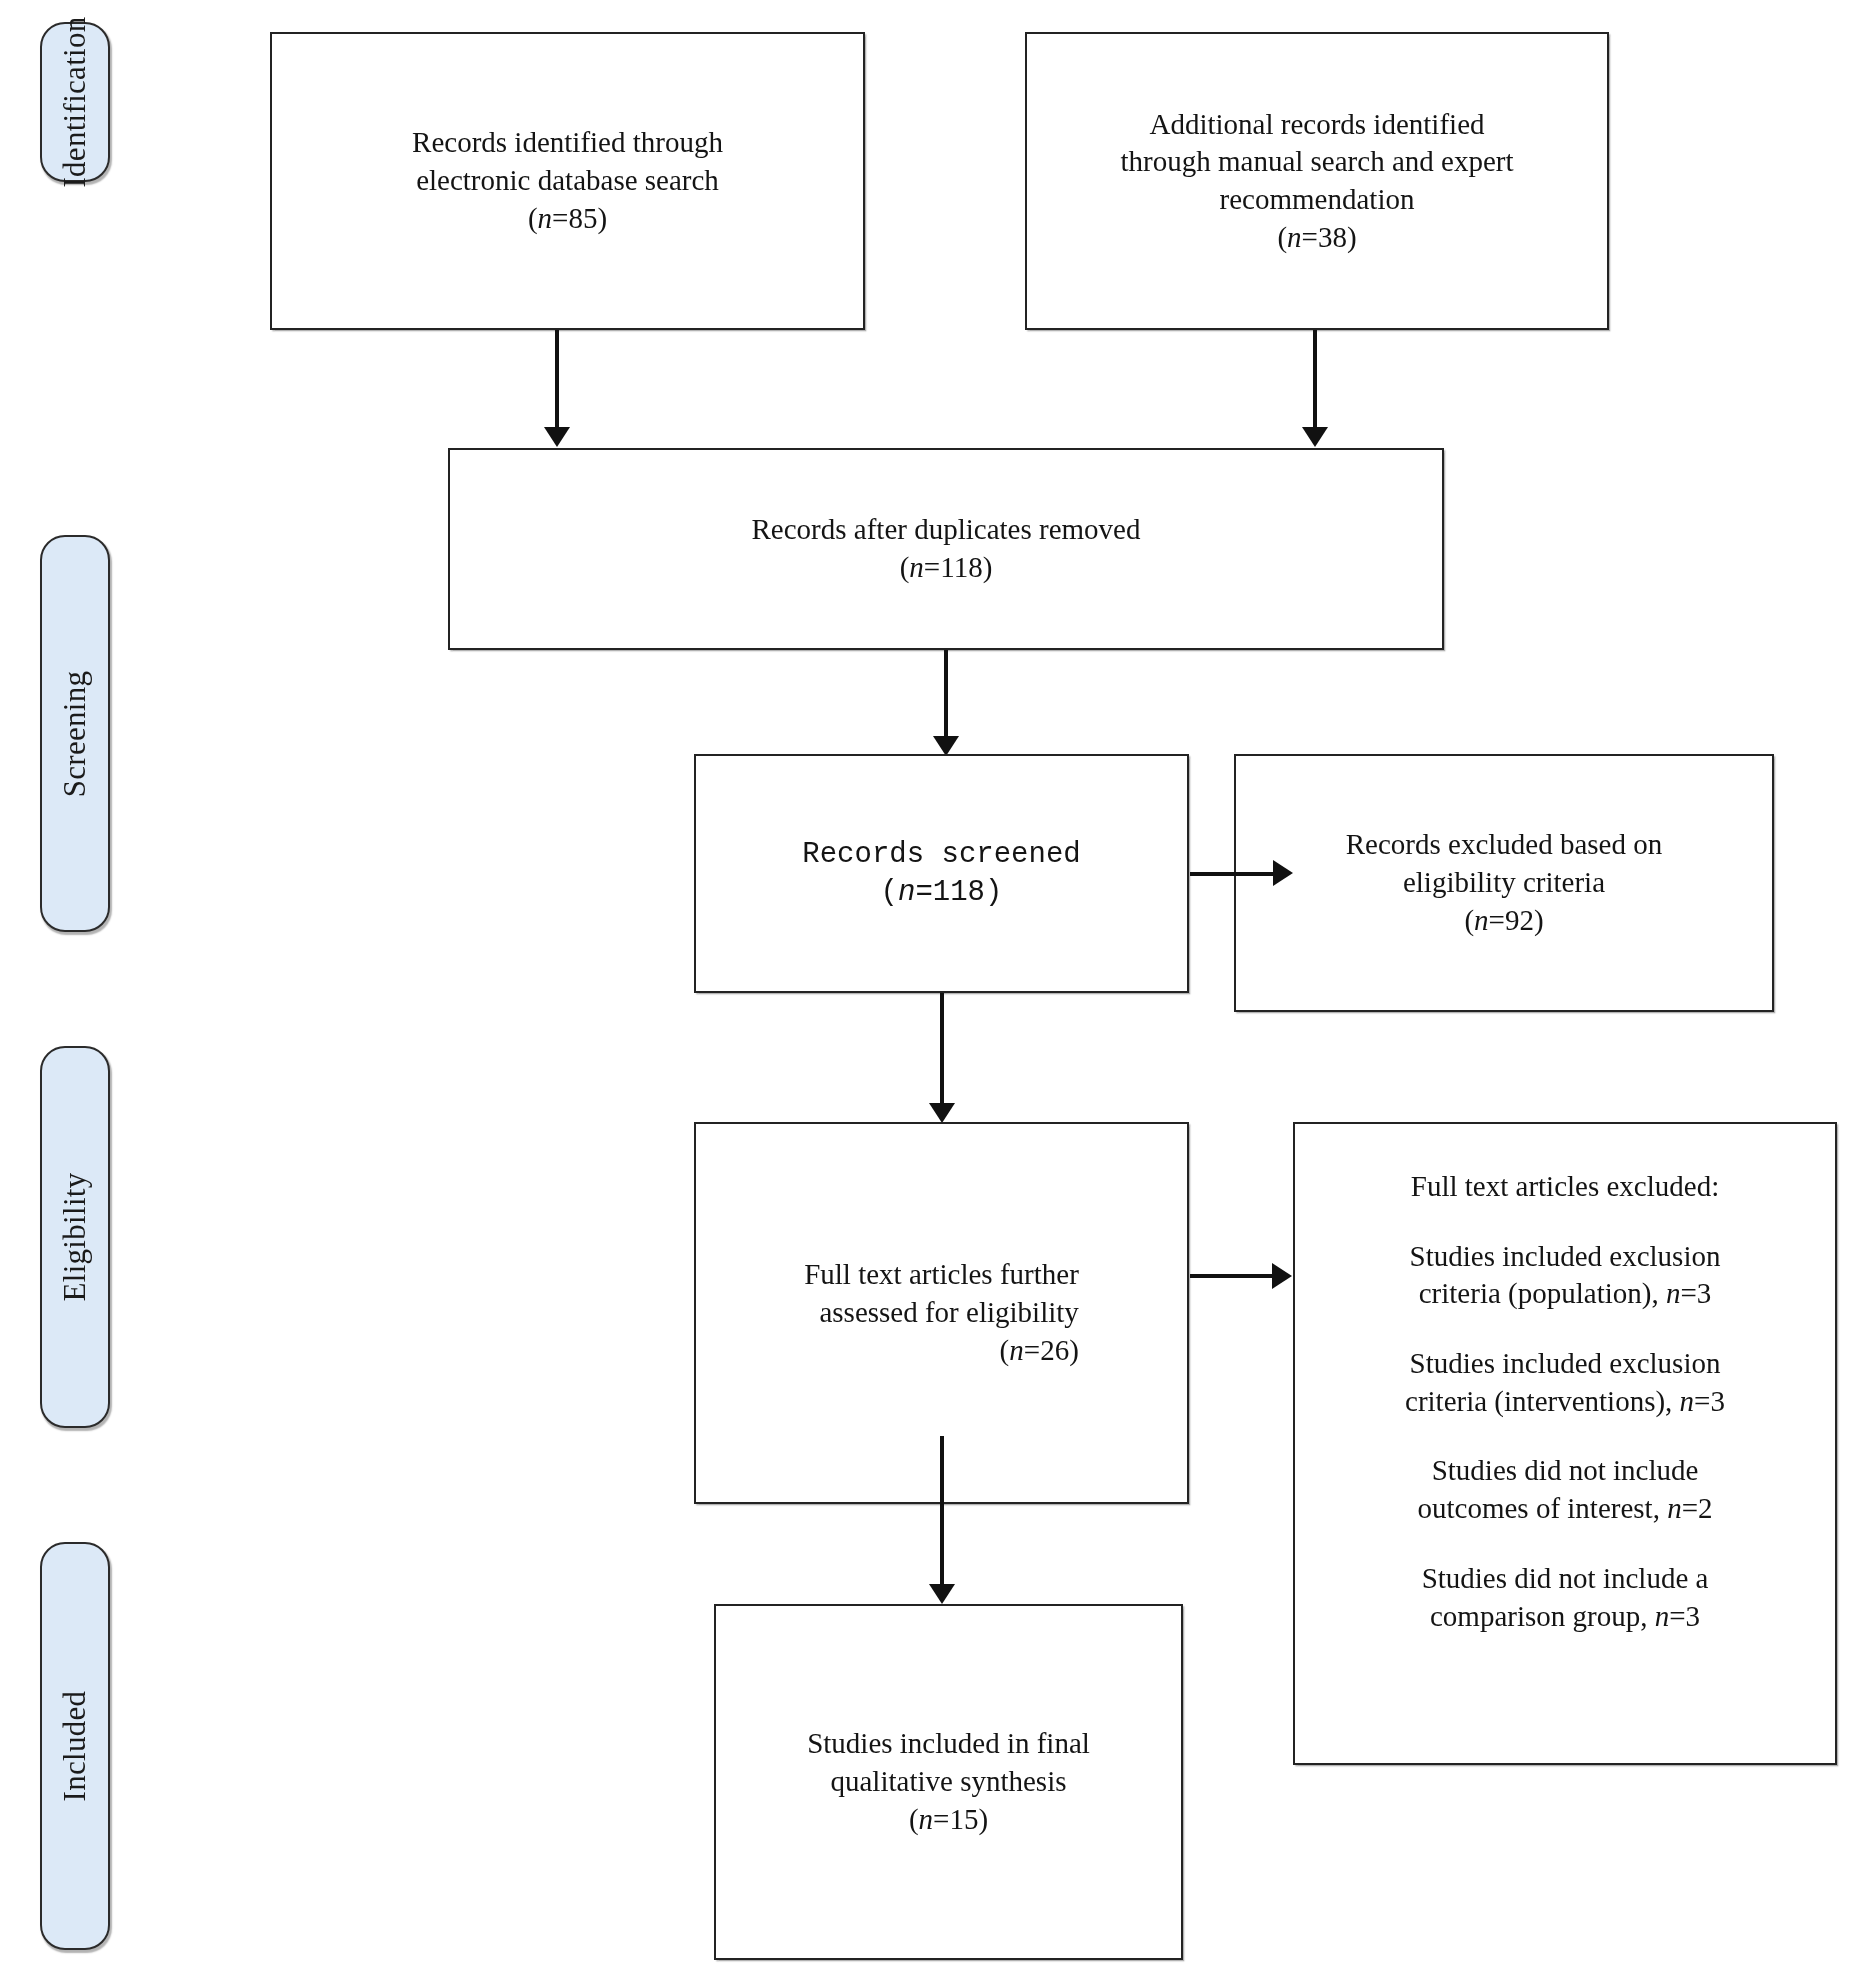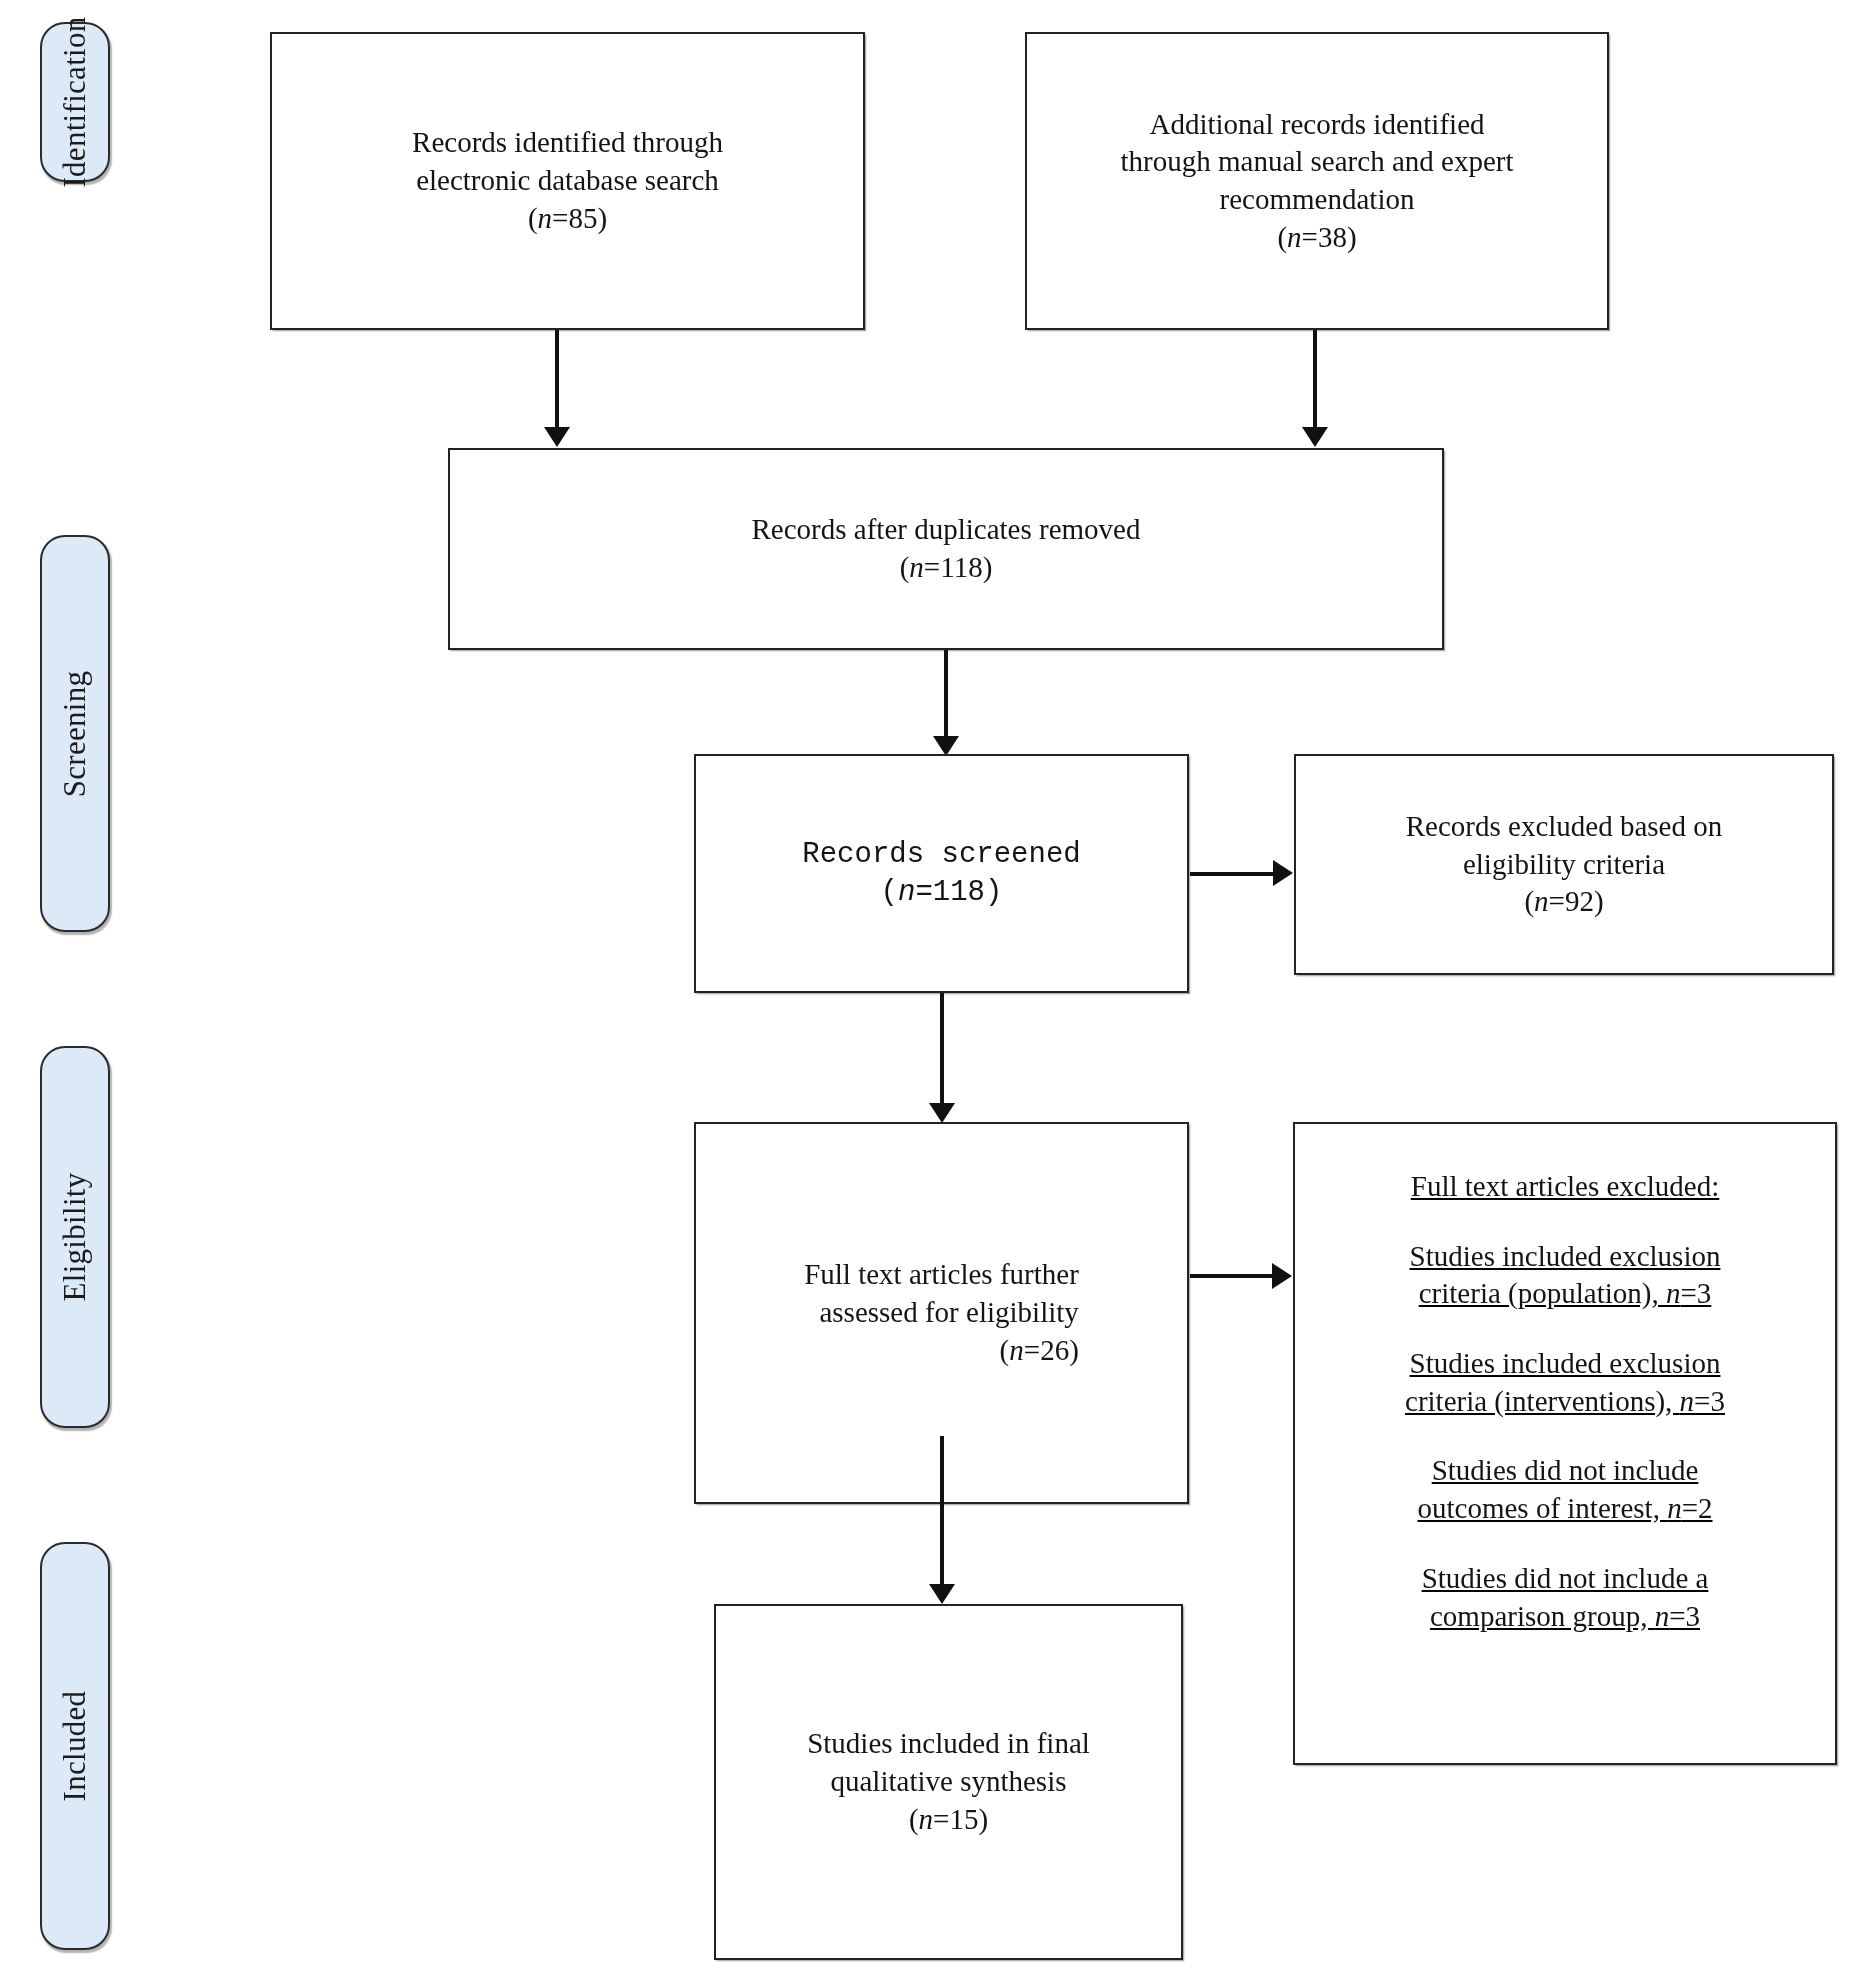--- a/index.html
+++ b/index.html
@@ -149,39 +149,39 @@
   </div>
 
   <div class="v-line" style="left:944px; top:650px; width:4.1px; height:88px;"></div>
   <div class="arrow-down" style="left:933px; top:736px;"></div>
 
   <div class="flow-box" style="left:694px; top:754px; width:495px; height:239px;font-family:Liberation Mono, monospace;">
     <span class="box-text">Records screened
 (<em class="n-italic">n</em>=118)</span>
   </div>
 
-  <div class="flow-box" style="left:1294px; top:754px; width:540px; height:221px;">
+  <div class="flow-box" style="left:1234px; top:754px; width:540px; height:258px;">
     <span class="box-text">Records excluded based on
 eligibility criteria
 (<em class="n-italic">n</em>=92)</span>
   </div>
 
   <div class="h-line" style="left:1190px; top:872px; width:86px; height:4.1px;"></div>
   <div class="arrow-right" style="left:1273px; top:860px;"></div>
 
   <div class="v-line" style="left:940px; top:993px; width:4.1px; height:112px;"></div>
   <div class="arrow-down" style="left:929px; top:1103px;"></div>
 
   <div class="flow-box" style="left:694px; top:1122px; width:495px; height:382px;text-align:right;">
     <span class="box-text">Full text articles further
 assessed for eligibility
 (<em class="n-italic">n</em>=26)</span>
   </div>
 
-  <div class="flow-box excl-list" style="left:1293px; top:1122px; width:544px; height:643px;text-decoration:underline;">
+  <div class="flow-box excl-list" style="left:1293px; top:1122px; width:544px; height:643px;">
     <div class="excl-inner">
       <div class="excl-line">Full text articles excluded:</div>
       <div class="excl-line">Studies included exclusion
 criteria (population), <em class="n-italic">n</em>=3</div>
       <div class="excl-line">Studies included exclusion
 criteria (interventions), <em class="n-italic">n</em>=3</div>
       <div class="excl-line">Studies did not include
 outcomes of interest, <em class="n-italic">n</em>=2</div>
       <div class="excl-line">Studies did not include a
 comparison group, <em class="n-italic">n</em>=3</div>

